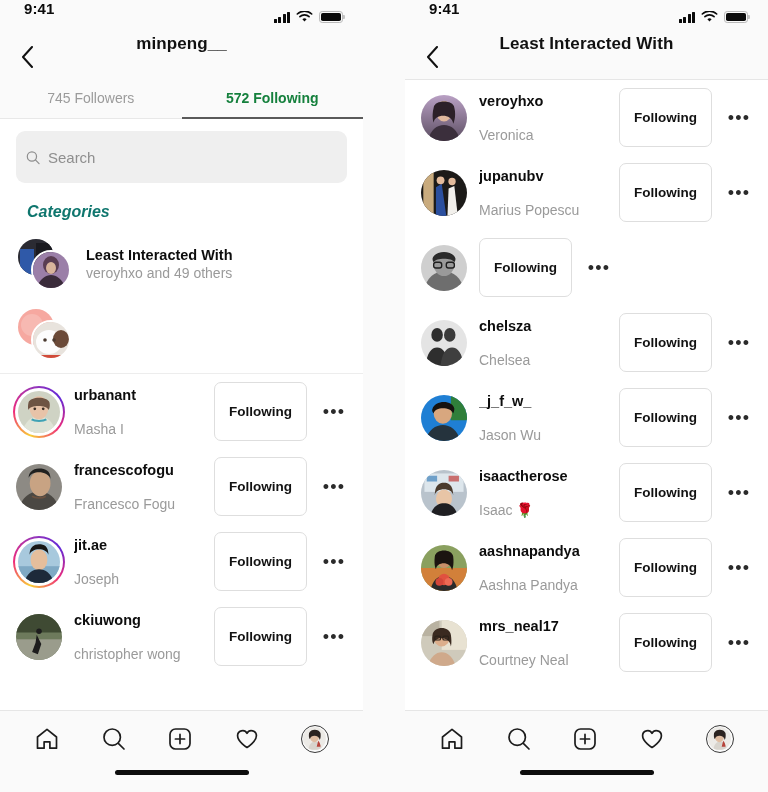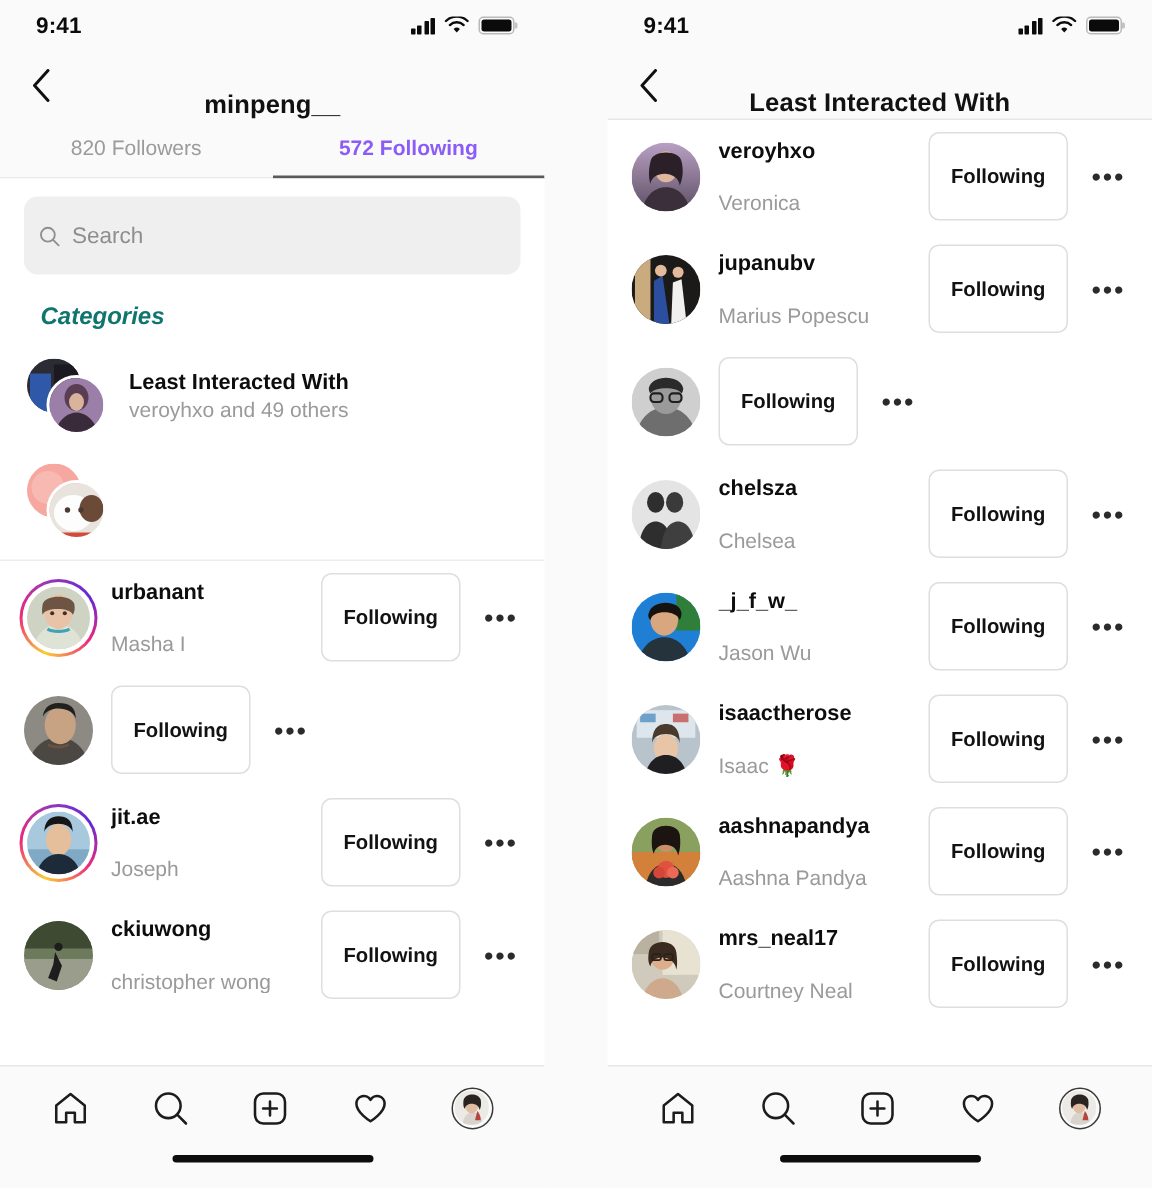--- a/index.html
+++ b/index.html
@@ -22,21 +22,21 @@
     position: relative;
     overflow: hidden;
   }
   .phone.left  { width: 363px; }
   .gap         { width: 42px; background: #fafafa; height: 792px; }
   .phone.right { width: 363px; }
 
   
   .statusbar {
     height: 34px;
-    display: flex; align-items: center;
+    display: flex; 
     justify-content: space-between;
     padding: 0 20px 0 24px;
     background: #fafafa;
     flex: none;
   }
   .status-time {
     font-size: 15px; font-weight: bold; color: #0b0b0b;
     letter-spacing: .1px;
   }
   .status-icons { display: flex; align-items: center; gap: 6px; }
@@ -52,21 +52,21 @@
   }
   .batt::after {
     content: ""; position: absolute; right: -3.3px; top: 3.4px;
     width: 2px; height: 4px; background: #c3c3c3; border-radius: 0 1px 1px 0;
   }
   .batt span { display: block; height: 100%; width: 100%; background: #0b0b0b; border-radius: 1.8px; }
 
   
   .navbar {
     height: 46px; background: #fafafa;
-    display: flex; align-items: flex-end;
+    display: flex; align-items: flex-start;
     position: relative; flex: none;
   }
   .navbar.bordered { border-bottom: 1px solid #e6e6e6; }
   .back-btn {
     width: 46px; height: 46px; display: flex;
     align-items: center; justify-content: center;
     position: absolute; left: 4px; top: 0; cursor: pointer;
   }
   .nav-title {
     width: 100%; text-align: center;
@@ -74,21 +74,21 @@
     letter-spacing: .1px;
   }
 
   
   .tabs { display: flex; background: #fafafa; flex: none; border-bottom: 1px solid #e8e8e8;}
   .tab {
     flex: 1; text-align: center; padding: 10px 0 11px;
     font-size: 14px; color: #9b9b9b; cursor: pointer;
     border-bottom: 2px solid transparent; margin-bottom: -1px;
   }
-  .tab.active { color: #8b5cf6; font-weight: bold; border-bottom-color: #5a5a5a; }
+  .tab.active { color: #15803d; font-weight: bold; border-bottom-color: #5a5a5a; }
 
   
   .body { flex: 1; overflow: hidden; background: #fff; position: relative; }
 
   
   .search-wrap { padding: 12px 16px 10px; background: #fff; }
   .search-box {
     background: #efefef; border-radius: 9px; height: 52px;
     display: flex; align-items: center; gap: 8px; padding: 0 10px;
   }
@@ -224,21 +224,21 @@
     <div class="navbar">
       <div class="back-btn">
         <svg width="13" height="22" viewBox="0 0 13 22">
           <path d="M11 1 2 11l9 10" stroke="#111" stroke-width="2" fill="none" stroke-linecap="round" stroke-linejoin="round"></path>
         </svg>
       </div>
       <div class="nav-title">minpeng__</div>
     </div>
 
     <div class="tabs">
-      <div class="tab">820 Followers</div>
+      <div class="tab">745 Followers</div>
       <div class="tab active">572 Following</div>
     </div>
 
     <div class="body">
 
       <div class="search-wrap">
         <div class="search-box">
           <svg width="15" height="15" viewBox="0 0 16 16">
             <circle cx="6.8" cy="6.8" r="5.3" stroke="#8e8e8e" stroke-width="1.4" fill="none"></circle>
             <path d="M10.8 10.8 15 15" stroke="#8e8e8e" stroke-width="1.4" stroke-linecap="round"></path>
@@ -324,20 +324,24 @@
         <div class="avatar-holder">
           <div class="avatar">
             <svg class="av-img" viewBox="0 0 40 40">
                 <rect width="40" height="40" fill="#8d8a84"></rect>
                 <path d="M2 40c3-11 10-16 18-16s15 5 18 16z" fill="#4b4843"></path>
                 <ellipse cx="21" cy="17" rx="9" ry="11" fill="#c8a383"></ellipse>
                 <path d="M11 12c3-7 17-6 19 1 0-7-4-9-10-9s-9 4-9 8z" fill="#20201f"></path>
                 <path d="M14 28c2 2 9 2 12 0" stroke="#6b513f" stroke-width="1.6" fill="none"></path>
               </svg>
           </div>
+        </div>
+        <div class="user-texts">
+          <div class="uname">francescofogu</div>
+          <div class="ufull">Francesco Fogu</div>
         </div>
         <button class="follow-btn">Following</button>
         <div class="more-btn">•••</div>
       </div>
 
       <div class="user-row">
         <div class="avatar-holder">
           <div class="ring"></div>
           <div class="avatar inset">
             <svg class="av-img" viewBox="0 0 40 40">

